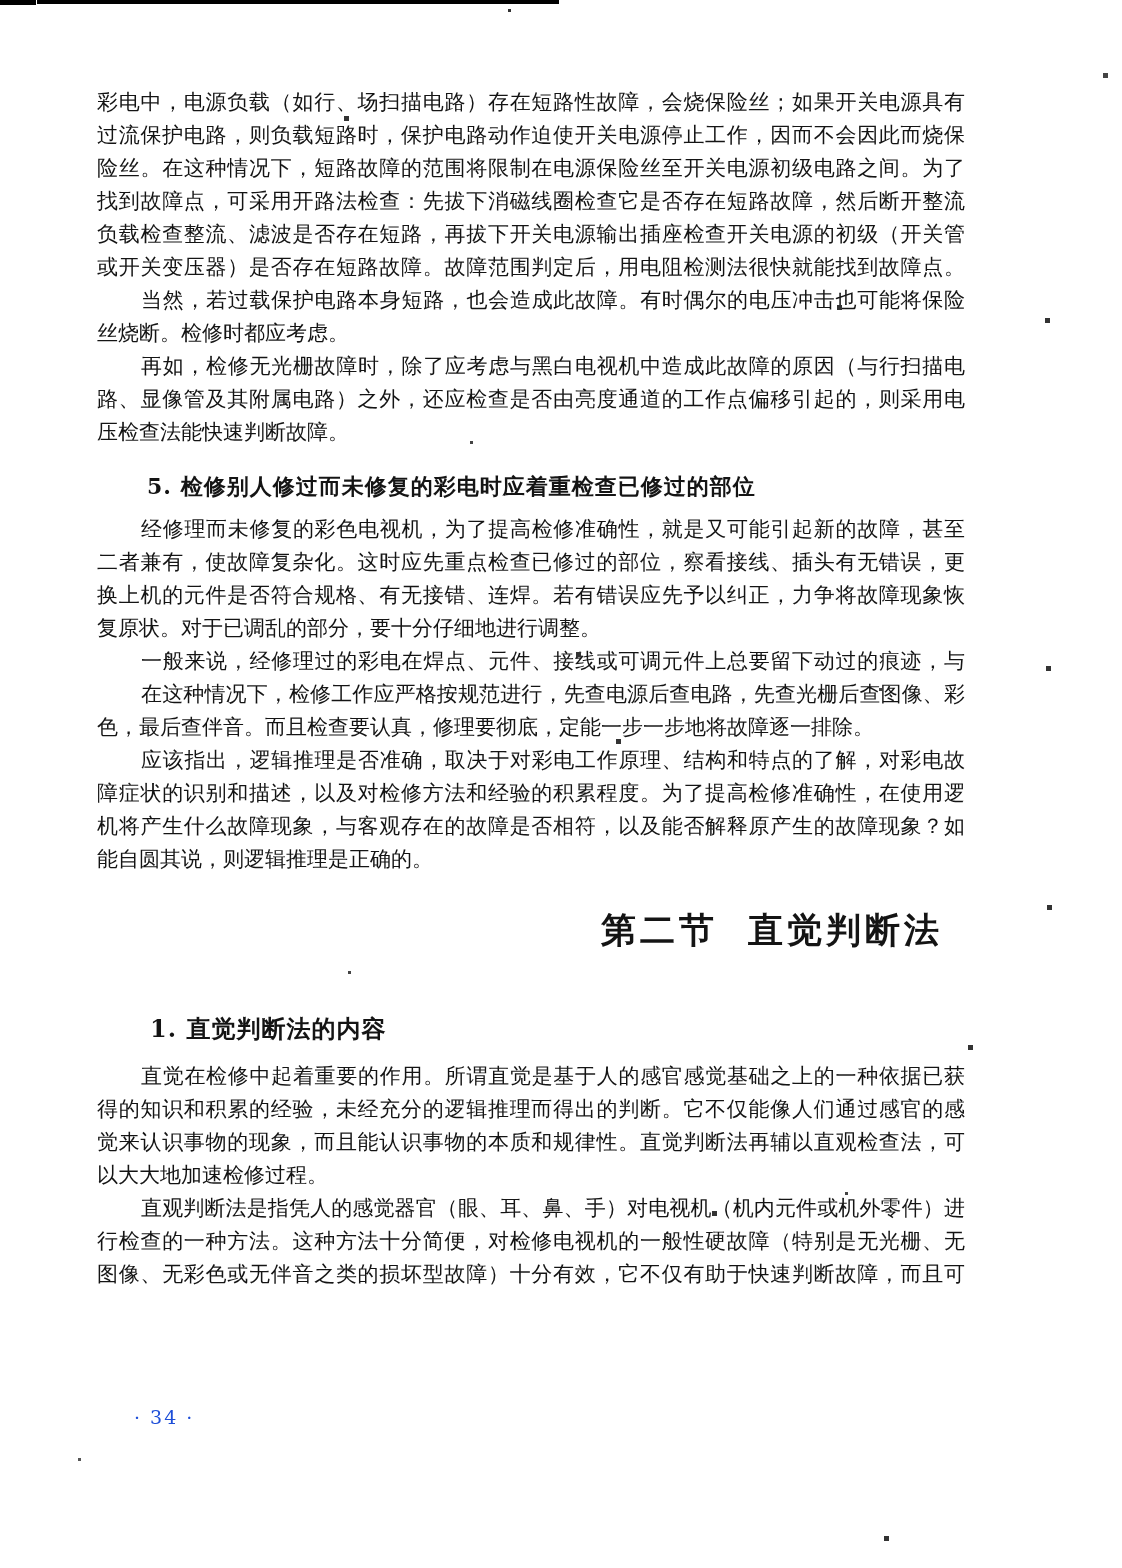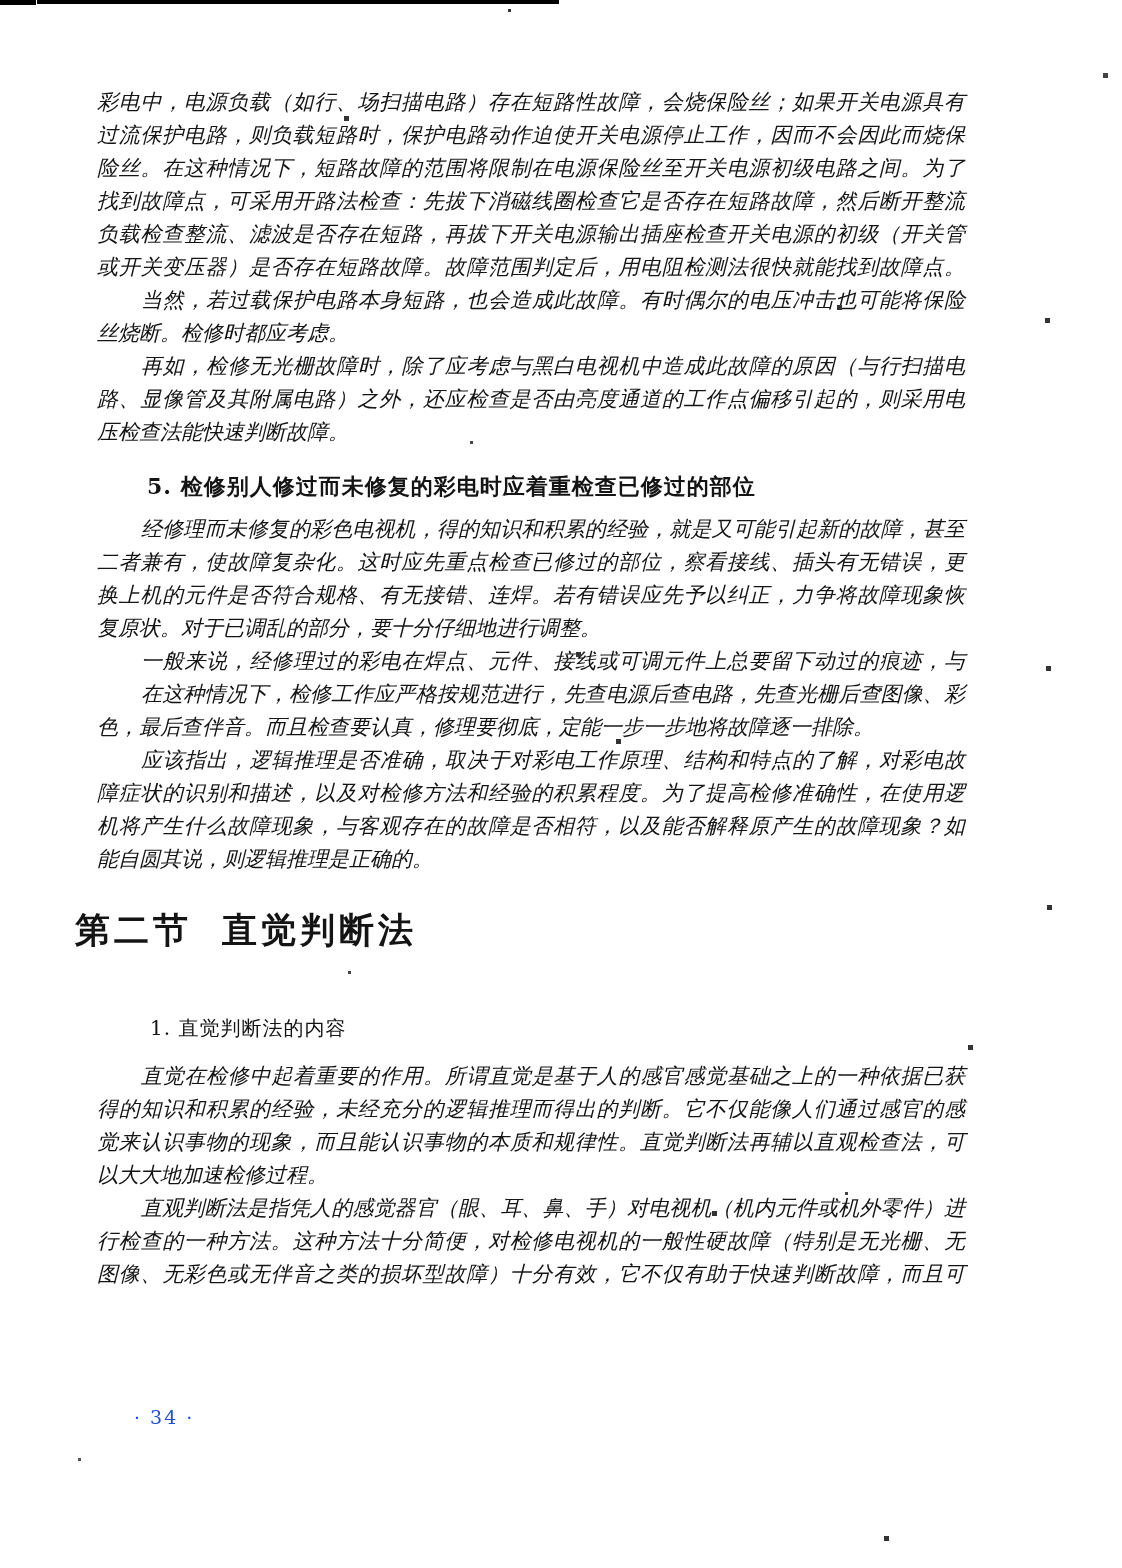--- a/index.html
+++ b/index.html
@@ -16,38 +16,38 @@
   .bar1{left:0;top:1;width:36px;height:5px;}
   .bar2{left:37px;top:3;width:176px;height:4px;}
   .bar3{left:213px;top:2;width:181px;height:4px;}
   .bar4{left:394px;top:4;width:165px;height:4px;}
 
   .flow{position:absolute;left:97px;top:86px;width:868px;}
 
   .line{
     height:33px;line-height:33px;font-size:21px;
     text-align:justify;text-align-last:justify;
-    white-space:nowrap;letter-spacing:0;font-style:italic;
+    white-space:nowrap;letter-spacing:0;
   }
   .line.indent{text-indent:44px;}
   .line.last{text-align-last:left;}
 
   .heading{
     height:33px;line-height:33px;font-size:22px;font-weight:bold;
     padding-left:50px;margin-top:21px;margin-bottom:10px;
     letter-spacing:1px;white-space:nowrap;
   }
   .section-title{
     height:48px;line-height:48px;font-size:35px;font-weight:bold;
-    text-align:left;position:relative;left:-22px;
+    text-align:right;position:relative;left:-22px;
     margin-top:30px;letter-spacing:4px;white-space:nowrap;
   }
   .section-title .gap{display:inline-block;width:30px;}
   .sub-heading{
-    height:33px;line-height:33px;font-size:20px;font-weight:normal;
+    height:33px;line-height:33px;font-size:24px;font-weight:bold;
     padding-left:53px;margin-top:58px;margin-bottom:15px;
     letter-spacing:1px;white-space:nowrap;
   }
 
   .footer{
     position:absolute;left:134px;top:1406px;
     font-size:19px;letter-spacing:2px;color:#1d4ed8;
   }
 
   
@@ -98,21 +98,21 @@
         <div class="line indent">当然，若过载保护电路本身短路，也会造成此故障。有时偶尔的电压冲击也可能将保险</div>
         <div class="line last">丝烧断。检修时都应考虑。</div>
       </div>
       <div class="para">
         <div class="line indent">再如，检修无光栅故障时，除了应考虑与黑白电视机中造成此故障的原因（与行扫描电</div>
         <div class="line">路、显像管及其附属电路）之外，还应检查是否由亮度通道的工作点偏移引起的，则采用电</div>
         <div class="line last">压检查法能快速判断故障。</div>
       </div>
       <div class="heading">5.  检修别人修过而未修复的彩电时应着重检查已修过的部位</div>
       <div class="para">
-        <div class="line indent">经修理而未修复的彩色电视机，得的知识和积累的经验，就是又可能引起新的故障，甚至</div>
+        <div class="line indent">经修理而未修复的彩色电视机，为了提高检修准确性，就是又可能引起新的故障，甚至</div>
         <div class="line">二者兼有，使故障复杂化。这时应先重点检查已修过的部位，察看接线、插头有无错误，更</div>
         <div class="line">换上机的元件是否符合规格、有无接错、连焊。若有错误应先予以纠正，力争将故障现象恢</div>
         <div class="line last">复原状。对于已调乱的部分，要十分仔细地进行调整。</div>
       </div>
       <div class="para">
         <div class="line indent">一般来说，经修理过的彩电在焊点、元件、接线或可调元件上总要留下动过的痕迹，与</div>
       </div>
       <div class="para">
         <div class="line indent">在这种情况下，检修工作应严格按规范进行，先查电源后查电路，先查光栅后查图像、彩</div>
         <div class="line last">色，最后查伴音。而且检查要认真，修理要彻底，定能一步一步地将故障逐一排除。</div>

